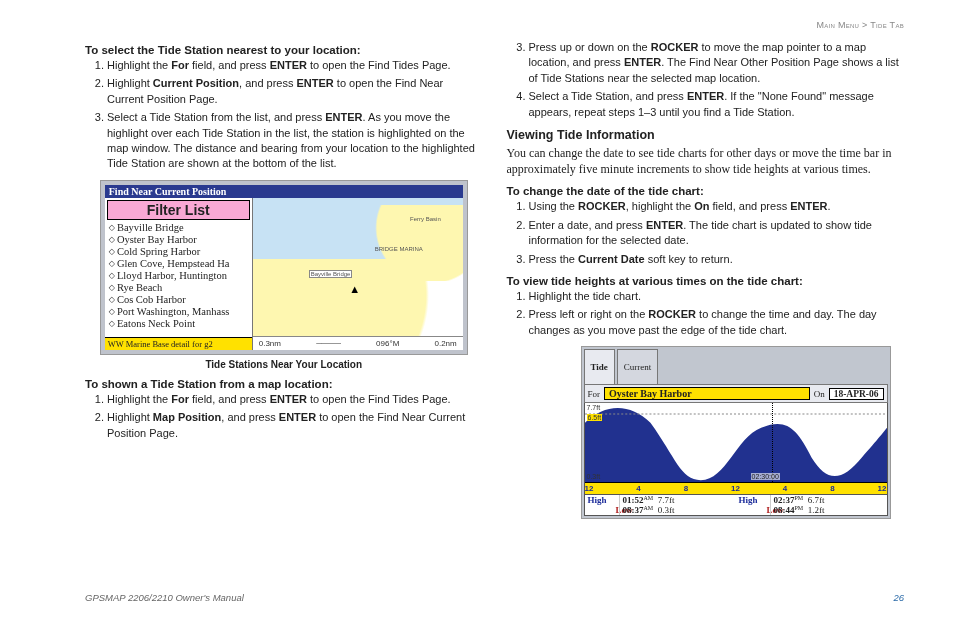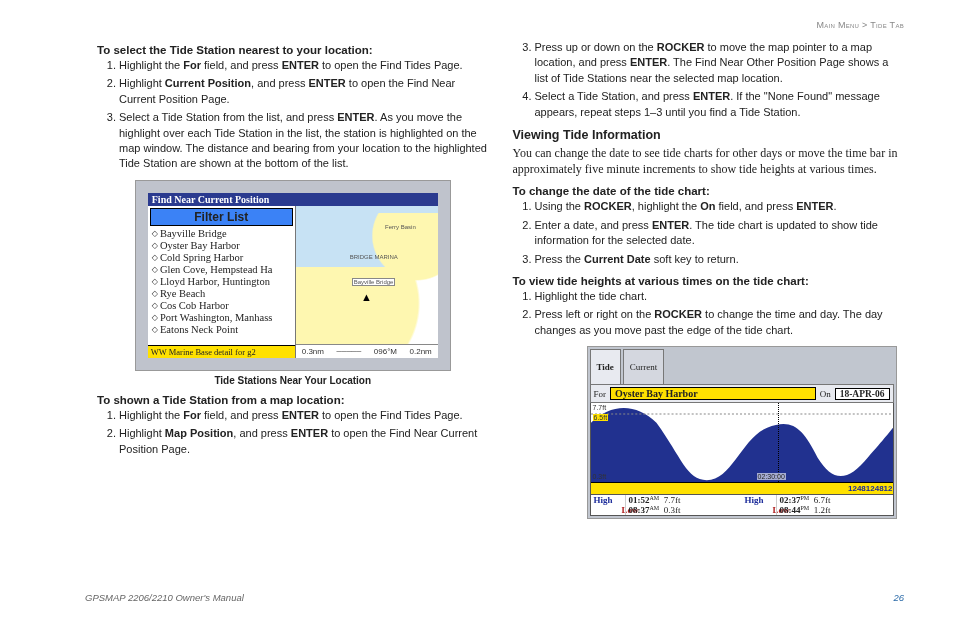--- a/index.html
+++ b/index.html
@@ -9,21 +9,20 @@
     font-family: Arial, Helvetica, sans-serif;
     font-size: 11px;
     color: #222;
     background: #fff;
     width: 954px;
     height: 621px;
     position: relative;
   }
   .page {
     padding: 20px 50px 20px 85px;
-    margin-left: 12px;
   }
   .header-path {
     text-align: right;
     font-size: 9px;
     color: #888;
     margin-bottom: 8px;
     letter-spacing: 0.3px;
     font-variant: small-caps;
   }
   .columns {
@@ -75,24 +74,24 @@
     justify-content: space-between;
     font-style: italic;
     font-size: 9.5px;
     color: #666;
   }
   .footer .pn { color: #2a6aa8; font-style: italic; }
 
   
   .fig1 {
     border: 1px solid #999;
-    width: 316px;
+    width: 368px;
     margin: 6px auto 2px auto;
     background: #bfc3cc;
-    padding: 12px;
+    padding: 4px;
   }
   .fig1-title {
     background: #2a3a8f;
     color: #fff;
     font-weight: bold;
     font-size: 10px;
     padding: 1px 4px;
     font-family: "Times New Roman", serif;
   }
   .fig1-body {
@@ -100,24 +99,24 @@
     height: 152px;
   }
   .fig1-list {
     width: 148px;
     background: #fff;
     border-right: 1px solid #777;
     display: flex;
     flex-direction: column;
   }
   .filter-btn {
-    background: #3b82f6;
+    background: #f9a8d4;
     border: 1px solid #000;
     margin: 2px;
-    font-size: 12px;
+    font-size: 14px;
     font-weight: bold;
     text-align: center;
     padding: 1px 0;
   }
   .list-items {
     flex: 1;
     overflow: hidden;
     font-family: "Times New Roman", serif;
     font-size: 10.5px;
   }
@@ -186,21 +185,21 @@
     border-top: none;
   }
   .wave {
     position:absolute; left:0; right:0; bottom:0; height:100%;
   }
   .wave svg { width:100%; height:100%; display:block;}
   .y-tick { position:absolute; left:2px; font-size:7px; color:#333; }
   .x-axis {
     position:absolute; left:0; right:0; bottom:0; height:12px;
     background:#ffe100; border-top:1px solid #000;
-    display:flex; justify-content:flex-end; align-items:center;
+    display:flex; justify-content:space-between; align-items:center;
     font-size:8px; color:#1a2a9a; font-weight:bold;
   }
   .cursor-line { position:absolute; top:0; bottom:12px; width:0; border-left:1px dotted #000; left:62%; }
   .cursor-label { position:absolute; left:55%; bottom:14px; font-size:7px; background:rgba(255,255,255,0.6); padding:0 1px;}
   .hltable {
     border:1px solid #555; border-top:none; background:#fff;
     font-size:9px; font-family:"Times New Roman", serif;
   }
   .hltable .r { display:flex; }
   .hltable .lab { width:34px; padding:0 3px; font-weight:bold; }

